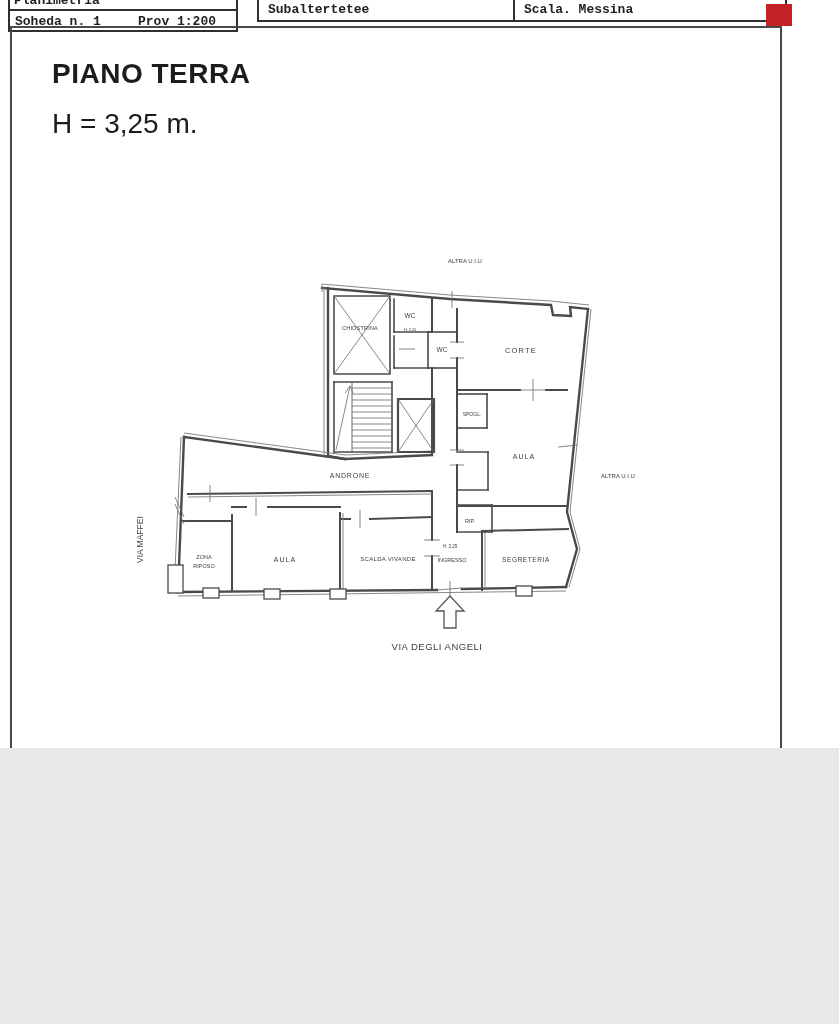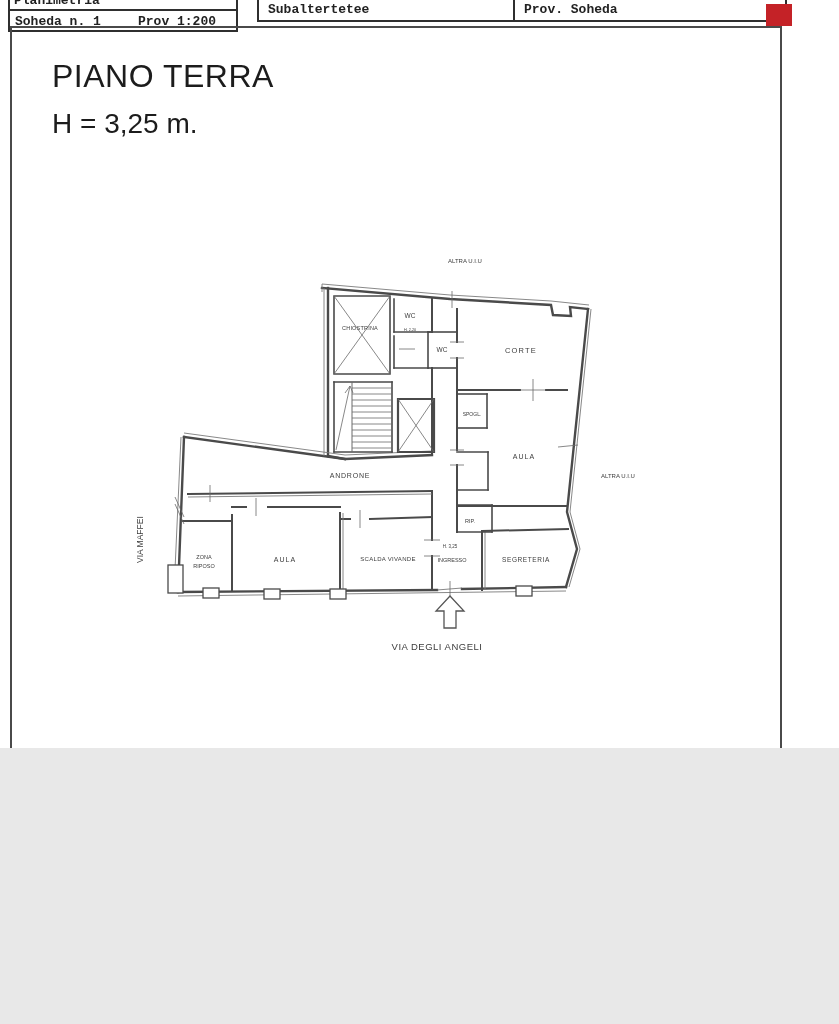--- a/index.html
+++ b/index.html
@@ -20,21 +20,21 @@
   .hdr-left .r2 .scheda{position:absolute;left:5px;}
   .hdr-left .r2 .scala{position:absolute;left:128px;}
   .hdr-right{left:257px;top:0;width:530px;height:22px;border:2px solid #2f2f2f;border-top:none;display:flex;}
   .hdr-right .cell{box-sizing:border-box;padding:2px 0 12px 9px;height:100%;}
   .hdr-right .c1{width:256px;border-right:2px solid #2f2f2f;}
   .hdr-right .c2{flex:1;}
   .flag{position:absolute;left:766px;top:4px;}
   
   .frame{position:absolute;left:10px;top:26px;width:772px;height:988px;
     border:2px solid #4a4a4a;box-sizing:border-box;}
-  .floor-title{position:absolute;left:52px;top:58px;font-size:32px;color:#1c1c1c;letter-spacing:.5px;}
+  .floor-title{position:absolute;left:52px;top:58px;font-size:28px;color:#1c1c1c;letter-spacing:.5px;font-weight:bold;}
   .height-label{position:absolute;left:52px;top:108px;font-size:28px;color:#1c1c1c;}
   .plan{position:absolute;left:0;top:0;}
   .plan text{fill:#3c3c3c;font-family:"Liberation Sans",sans-serif;}
 </style>
 </head>
 <body>
 
 <div class="sheet">
 
   <div class="hdr hdr-left">
@@ -44,21 +44,21 @@
     <div class="r2">
       <span class="scheda">Soheda n. 1</span>
       <span class="scala">Prov 1:200</span>
     </div>
   </div>
   <div class="hdr hdr-right">
     <div class="cell c1">
       <span>Subaltertetee</span>
     </div>
     <div class="cell c2">
-      <span>Prov. Soheda</span>
+      <span>Scala. Messina</span>
     </div>
   </div>
 
   <svg class="flag" width="26" height="22">
     <rect x="0" y="0" width="26" height="22" fill="#c42227"></rect>
   </svg>
 
   <div class="frame"></div>
 
   <div class="floor-title">PIANO TERRA</div>

